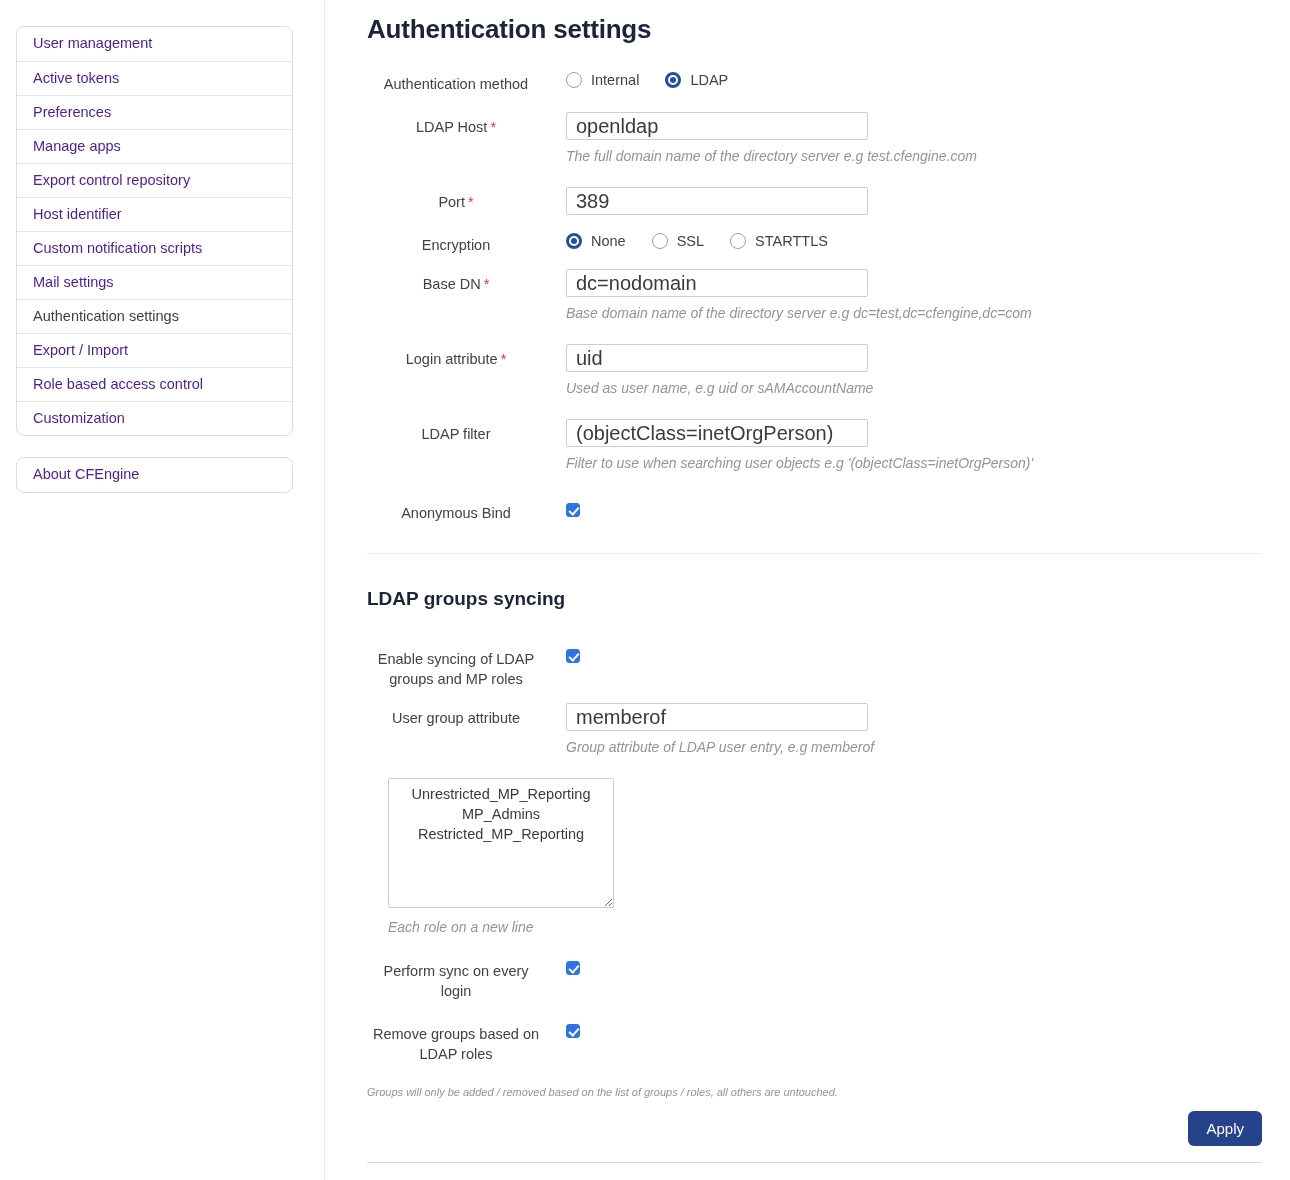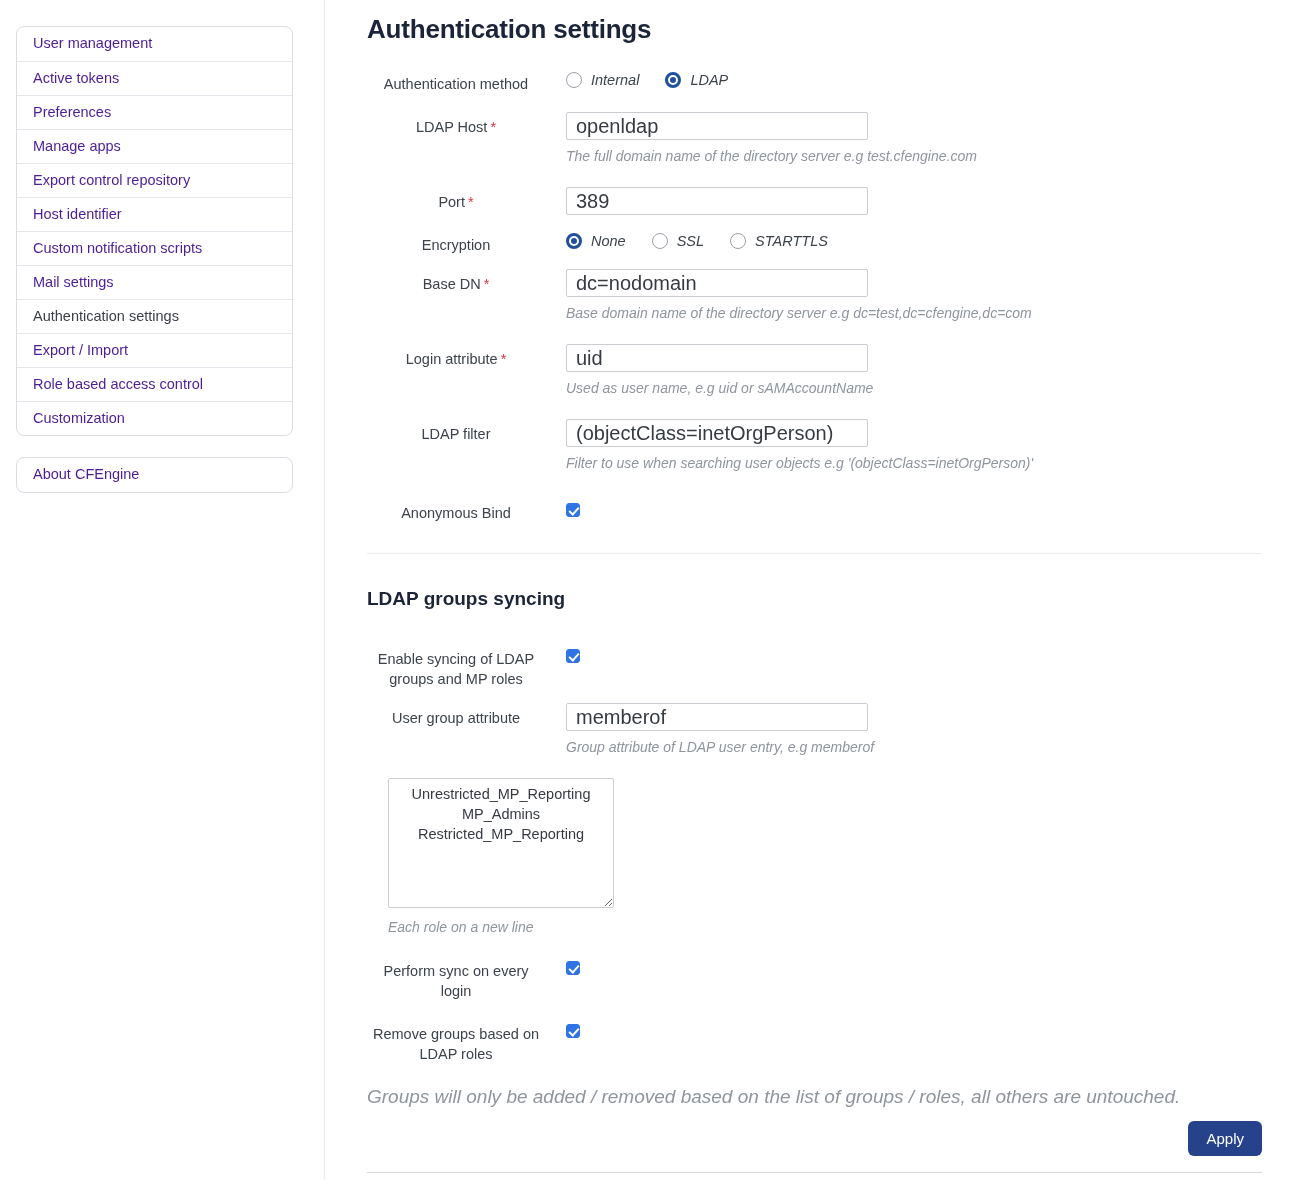--- a/index.html
+++ b/index.html
@@ -88,21 +88,21 @@
   }
   .help-text {
     margin-top:8px;
     font-style:italic;
     color:#8f959d;
     font-size:14px;
     line-height:17px;
   }
 
   
-  .radio-group { display:flex; align-items:center; padding-top:3px;font-style:italic; }
+  .radio-group { display:flex; align-items:center; padding-top:3px; }
   .radio-opt { display:flex; align-items:center; margin-right:26px; cursor:pointer; }
   .radio-opt:last-child { margin-right:0; }
   .radio {
     width:16px; height:16px; flex:0 0 16px;
     border-radius:50%;
     border:1.5px solid #9aa0a8;
     background:#fff;
     position:relative;
   }
   .radio[data-selected="true"] { border:3px solid #21509e; }
@@ -133,21 +133,21 @@
   .section-divider {
     border:none; border-top:1px solid #ececec;
     margin:30px 0 0 0;
   }
   .bottom-divider {
     border:none; border-top:1px solid #d8d8d8;
     margin:16px 0 20px 0;
   }
   .note-text {
     font-style:italic; color:#8f959d;
-    font-size:19px; margin:22px 0 13px 0;
+    font-size:11px; margin:22px 0 13px 0;
   }
   .apply-row { text-align:right; }
   .apply-btn {
     background:#26428b; color:#ffffff;
     border:none; border-radius:6px;
     font-family:inherit; font-size:15px;
     padding:9px 18px; cursor:pointer;
   }
 
   

